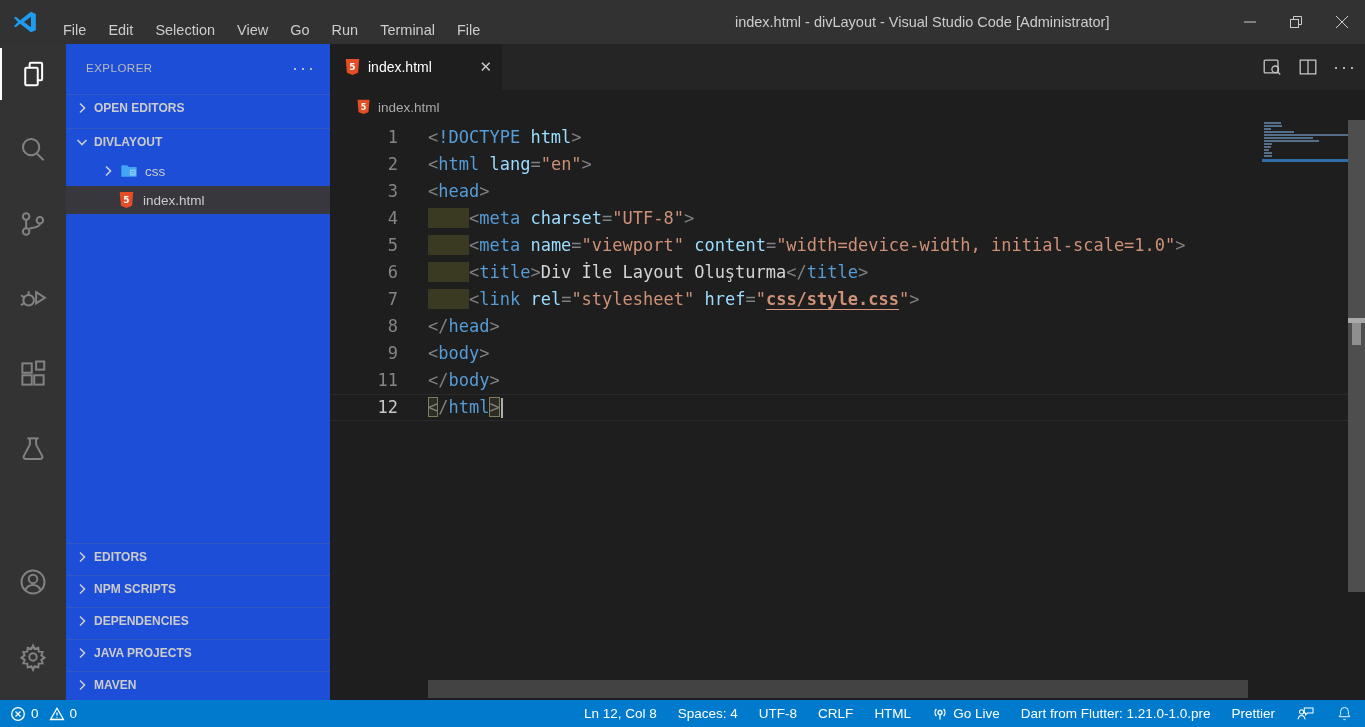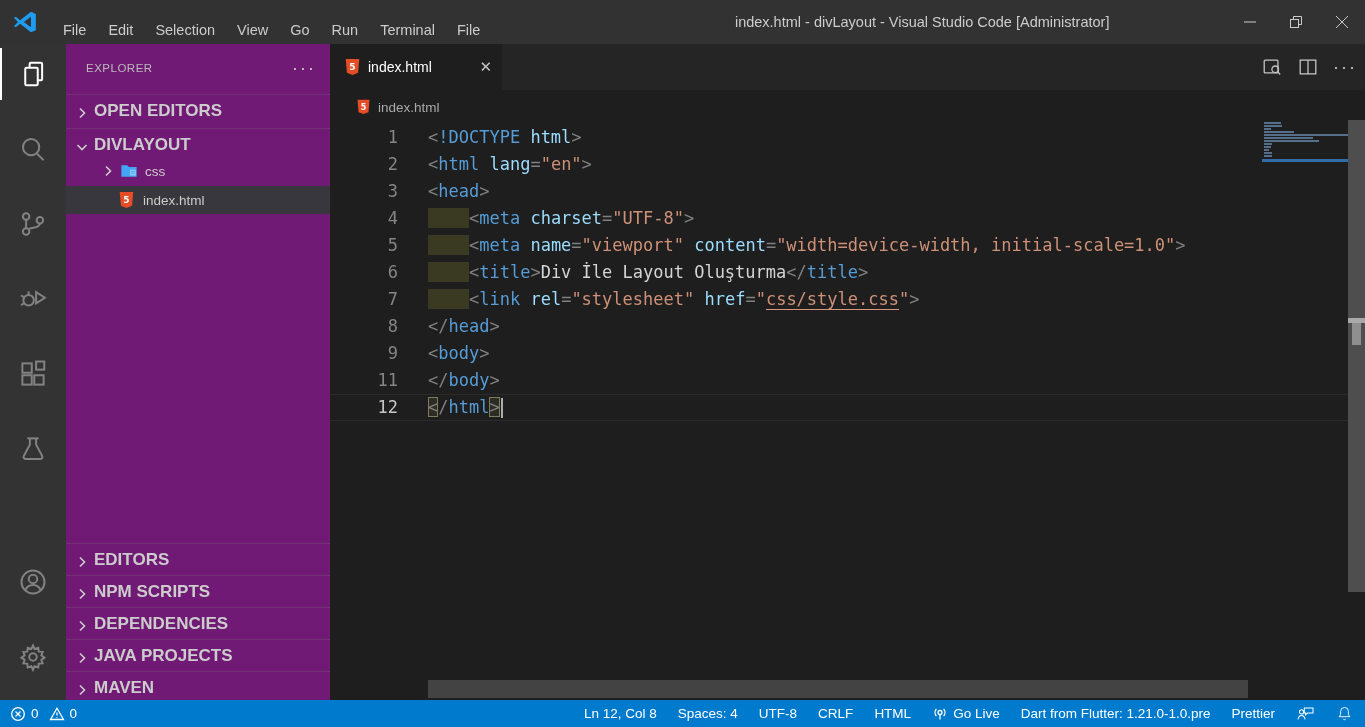--- a/index.html
+++ b/index.html
@@ -19,28 +19,28 @@
 
   
   .activitybar { position:absolute; left:0; top:44px; width:66px; height:656px; background:#333333; }
   .act-item { position:absolute; left:0; width:66px; height:52px; display:flex;
               align-items:center; justify-content:center; }
   .act-item svg { stroke:#828282; fill:none; stroke-width:1.6; }
   .act-item.active { border-left:2px solid #ffffff; }
   .act-item.active svg { stroke:#ffffff; }
 
   
-  .sidebar { position:absolute; left:66px; top:44px; width:264px; height:656px; background:#701a75; }
+  .sidebar { position:absolute; left:66px; top:44px; width:264px; height:656px; background:#1d4ed8; }
   .sb-header { position:absolute; top:12px; left:0; width:100%; height:24px; display:flex;
                align-items:center; padding:0 14px 0 20px; }
   .sb-header-label { font-size:11.5px; letter-spacing:.5px; color:#bbbbbb; }
   .sb-more { margin-left:auto; color:#cccccc; font-size:18px; letter-spacing:2px; line-height:10px; }
   .sb-row { position:absolute; left:0; width:100%; display:flex; align-items:center;
             color:#cccccc; }
-  .sb-section { font-weight:bold; font-size:17px; height:27px; border-top:1px solid rgba(128,128,128,0.22);align-items:flex-end; }
+  .sb-section { font-weight:bold; font-size:12px; height:27px; border-top:1px solid rgba(128,128,128,0.22); }
   .sb-chev { width:16px; height:16px; margin:0 4px 0 8px; flex:0 0 auto; }
   .sb-chev svg { stroke:#cccccc; fill:none; stroke-width:1.6; }
   .file-row { height:28px; font-size:13.5px; }
   .file-row.selected { background:#37373d; }
   .file-icon { width:17px; height:18px; margin-right:8px; flex:0 0 auto; }
   .tree-indent { width:26px; flex:0 0 auto; }
   .tree-indent2 { width:52px; flex:0 0 auto; }
 
   
   .editor { position:absolute; left:330px; top:44px; width:1035px; height:656px; background:#1e1e1e; }
@@ -62,21 +62,21 @@
   .code-row.current { box-shadow:inset 0 1px 0 #2a2a2a, inset 0 -1px 0 #2a2a2a; }
   .gutter-num { width:68px; flex:0 0 auto; text-align:right;
                 font-family:"DejaVu Sans Mono", monospace; font-size:17px; line-height:27px;
                 color:#858585; }
   .code-row.current .gutter-num { color:#c6c6c6; }
   .code-text { padding-left:30px; font-family:"DejaVu Sans Mono", monospace; font-size:17px;
                line-height:27px; white-space:pre; color:#d4d4d4;text-align:right; }
   .ind { background:#3a3922; }
   .tk-p { color:#808080; } .tk-t { color:#569cd6; } .tk-a { color:#9cdcfe; }
   .tk-s { color:#ce9178; } .tk-x { color:#d4d4d4; }
-  .lnk { border-bottom:1.5px solid #d8977a; }
+  .lnk { border-bottom:1.5px solid #d8977a;font-weight:bold; }
   .bm { outline:1px solid #7d7d5e; outline-offset:-1px; background:rgba(110,110,70,0.18); }
   .cursor { display:inline-block; width:2px; height:20px; background:#aeafad;
             vertical-align:middle; margin-left:1px; }
 
   .minimap { position:absolute; right:17px; top:78px; width:86px; }
   .mm-line { background:#5f7e9e; opacity:.85; height:2px; margin:0 0 1px 2px; }
   .mm-current { width:100%; height:3px; background:#2f6da8; margin-top:2px; }
 
   .v-scrollbar { position:absolute; right:0; top:76px; width:17px; height:472px; background:#4e4e4e; }
   .vs-marker-top { position:absolute; top:198px; left:0; width:100%; height:5px; background:#a9a9a9; }

